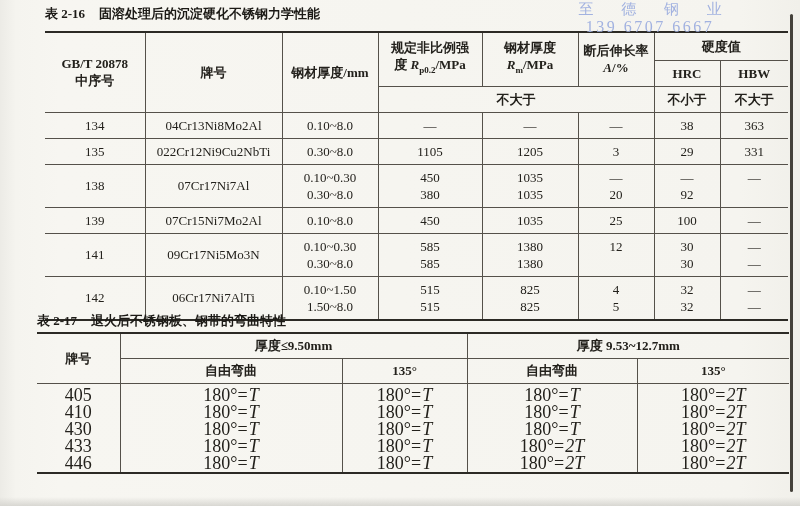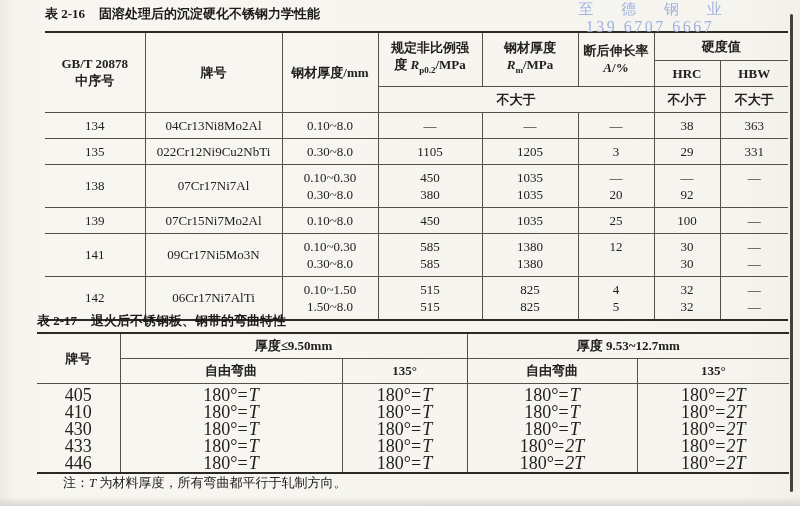--- a/index.html
+++ b/index.html
@@ -226,17 +226,16 @@
       <tr>
         <td>446</td>
         <td><span>180°=</span><span class="tval">T</span></td>
         <td><span>180°=</span><span class="tval">T</span></td>
         <td><span>180°=</span><span class="tval">2T</span></td>
         <td><span>180°=</span><span class="tval">2T</span></td>
       </tr>
     </tbody>
   </table>
 
-  <div class="note"><span>注：</span><span class="tchar">T</span><span> 为材料厚度，所有弯曲都平行于轧制方向。</span></div>
 
   <div class="edge-line"></div>
   <div class="bottom-band"></div>
 </div>
 
 </body></html>

